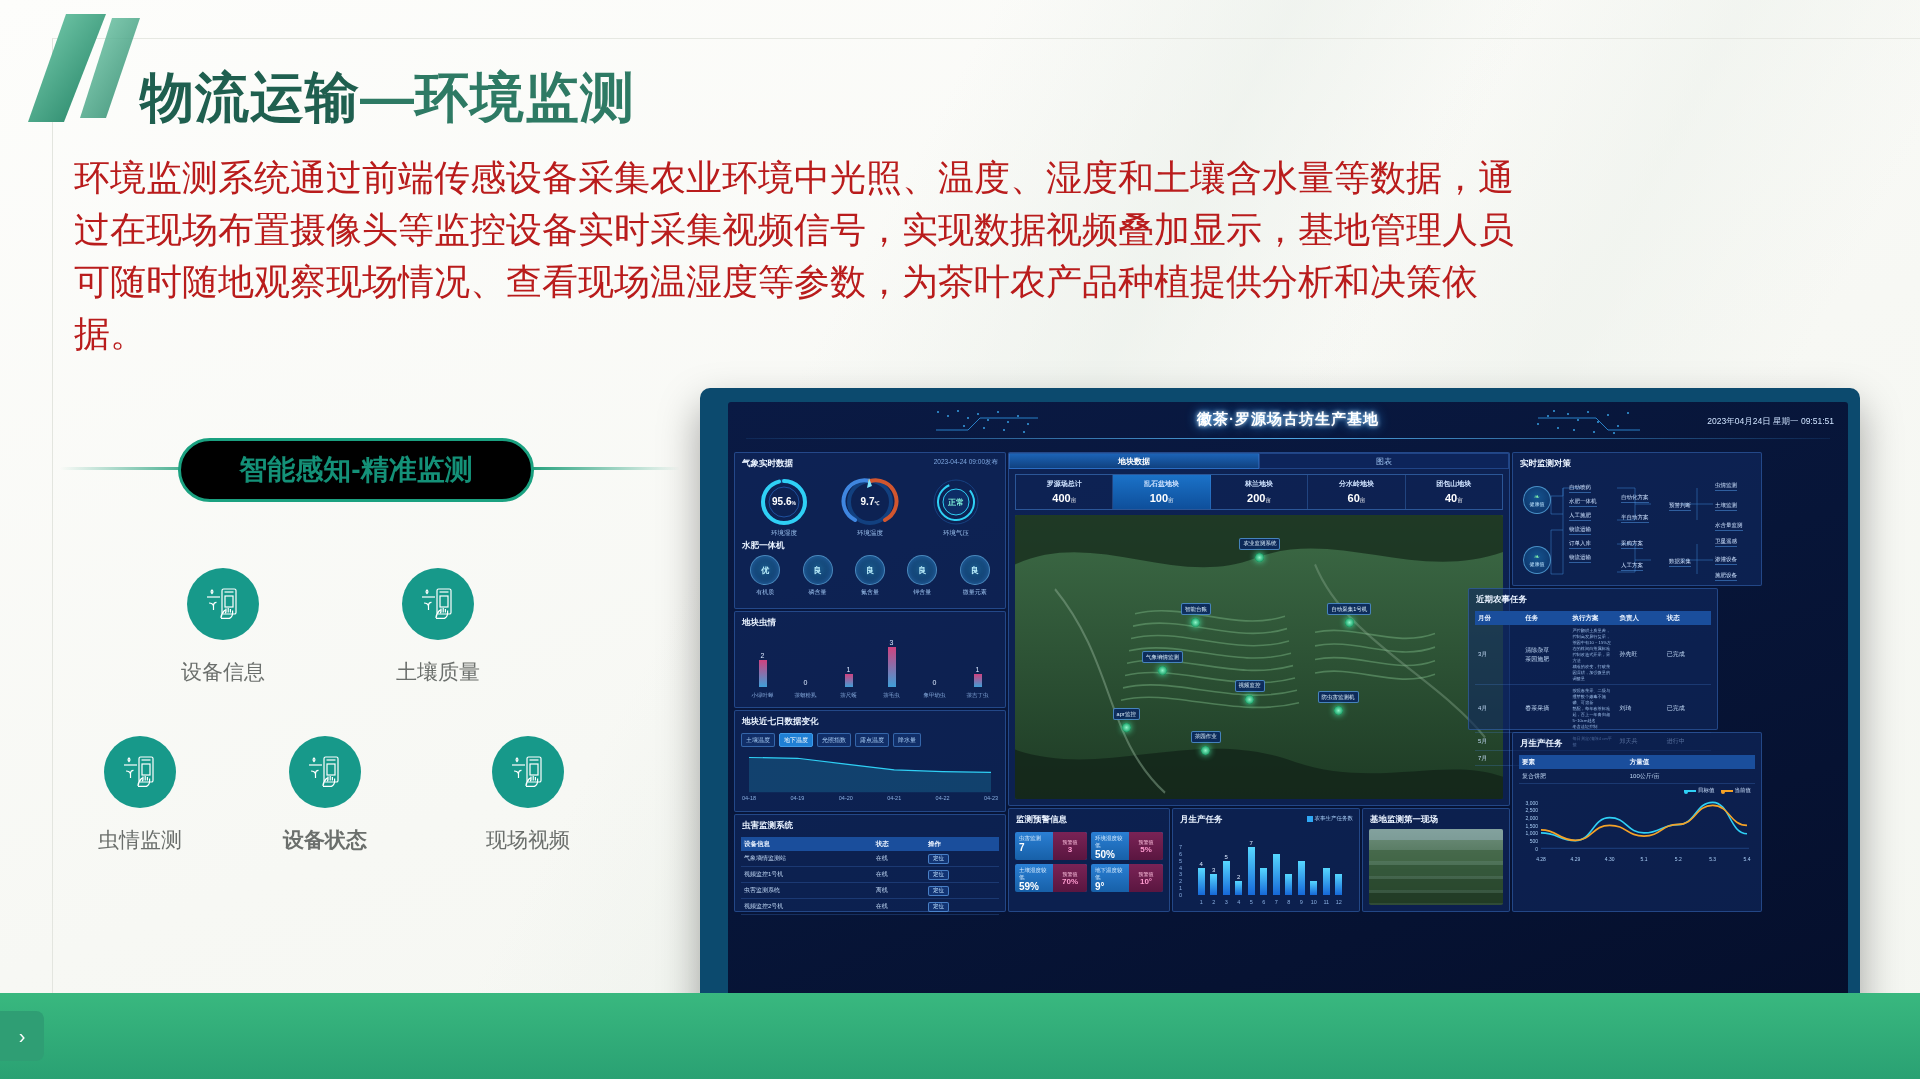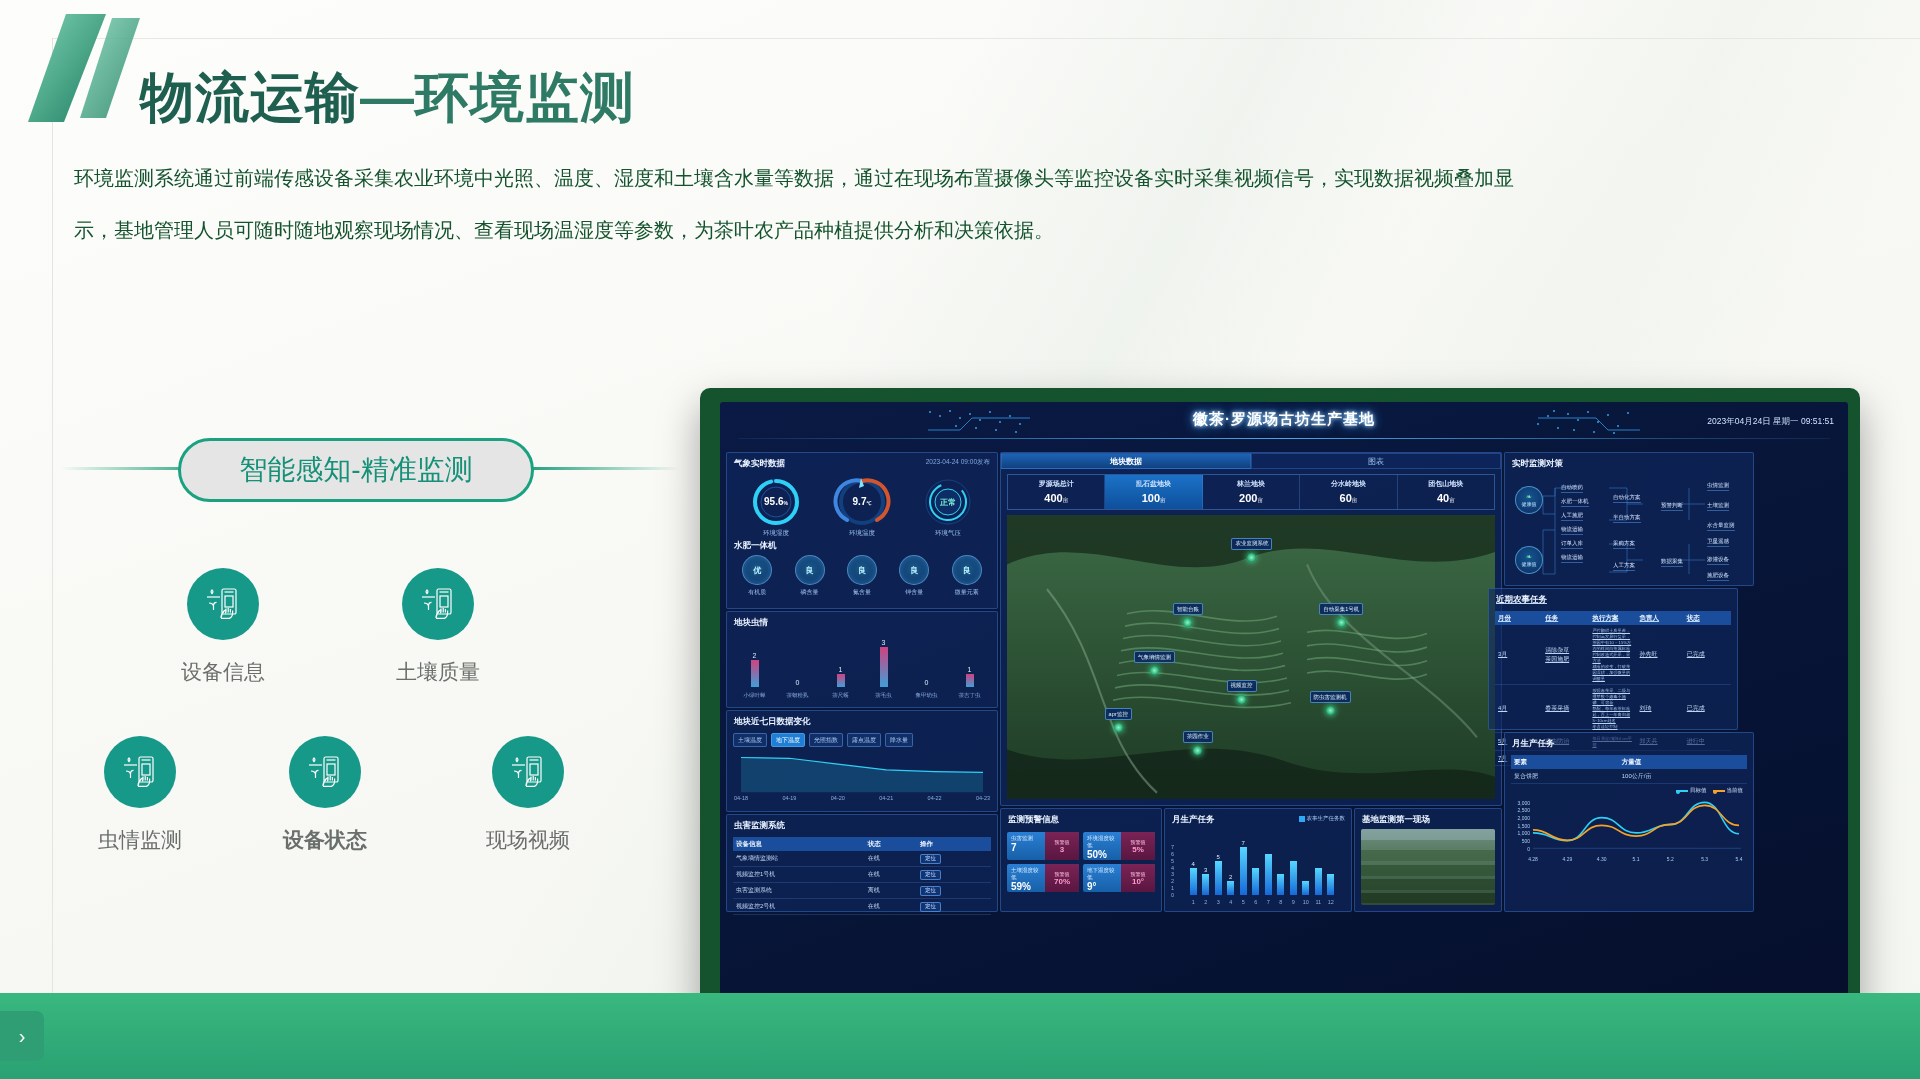--- a/index.html
+++ b/index.html
@@ -18,38 +18,38 @@
   
   .footer-band{position:absolute;left:0;right:0;bottom:0;height:86px;background:linear-gradient(180deg,#39b87f 0%,#2aa173 100%);}
   .footer-arrow{position:absolute;left:0;bottom:18px;width:44px;height:50px;background:#2f9e74;
      border-radius:0 8px 8px 0;display:flex;align-items:center;justify-content:center;color:#fff;font-size:20px;}
   
   .slash{position:absolute;left:28px;top:14px;width:120px;height:110px;}
   
   .title{position:absolute;left:140px;top:62px;font-size:54px;font-weight:700;letter-spacing:1px;
      color:#1f5f4f;white-space:nowrap;}
   .title .sub{color:#2e7a64;}
-  .para{position:absolute;left:74px;top:152px;width:1450px;font-size:20px;line-height:52px;color:#14532d;}
+  .para{position:absolute;left:74px;top:152px;width:1450px;font-size:36px;line-height:52px;color:#b91c1c;}
   
   .badge-wrap{position:absolute;left:60px;top:438px;width:620px;height:60px;}
   .badge-line{position:absolute;top:29px;height:3px;border-radius:2px;}
   .badge-line.l{left:0;width:150px;background:linear-gradient(90deg,rgba(35,160,124,0) 0%,#23a07c 100%);}
   .badge-line.r{left:470px;width:150px;background:linear-gradient(90deg,#23a07c 0%,rgba(35,160,124,0) 100%);}
   .badge{position:absolute;left:118px;top:0;width:350px;height:58px;border:3px solid #1aa180;border-radius:34px;
-     background:#e5e5e5;display:flex;align-items:center;justify-content:center;
-     color:#149178;font-size:28px;font-weight:400;}
+     background:#000000;display:flex;align-items:center;justify-content:center;
+     color:#149178;font-size:28px;font-weight:700;}
   
   .icons{position:absolute;left:110px;top:568px;width:580px;height:330px;}
   .icon-cell{position:absolute;width:170px;text-align:center;}
   .icon-circ{width:72px;height:72px;border-radius:50%;background:#17998a;margin:0 auto 18px;
      display:flex;align-items:center;justify-content:center;}
   .icon-lbl{font-size:21px;color:#6b6f6c;}
   
   .monitor{position:absolute;left:700px;top:388px;width:1160px;height:650px;
-     background:#14532d;border-radius:10px;box-shadow:0 18px 40px rgba(0,0,0,.35);padding:14px 12px 26px 20px;box-sizing:border-box;}
+     background:#0c4a6e;border-radius:10px;box-shadow:0 18px 40px rgba(0,0,0,.35);padding:14px 12px 26px 28px;box-sizing:border-box;}
   .monitor-stand{position:absolute;left:50%;bottom:-14px;transform:translateX(-50%);width:150px;height:14px;background:#2a2a2a;border-radius:0 0 6px 6px;}
   .screen{position:relative;width:100%;height:100%;background:linear-gradient(160deg,#0a1a44 0%,#071538 50%,#050f2c 100%);
      border-radius:3px;overflow:hidden;font-size:7px;color:#bcd6f5;}
   
   .dash-head{position:relative;height:46px;}
   .dash-title{position:absolute;left:0;right:0;top:8px;text-align:center;font-size:15px;font-weight:700;color:#fff;
      text-shadow:0 0 12px #2aa0ff,0 0 4px #fff;letter-spacing:1px;}
   .dash-date{position:absolute;right:14px;top:14px;font-size:8.5px;color:#cfe3ff;}
   .hdr-line{position:absolute;left:18px;right:18px;top:36px;height:1px;background:linear-gradient(90deg,rgba(60,160,255,.1),rgba(90,190,255,.85),rgba(60,160,255,.1));}
   .dot-mesh{position:absolute;top:4px;width:120px;height:30px;opacity:.85;}
@@ -668,21 +668,21 @@
             <span style="font-size:7px;color:#7ff0a8">❧</span>
             <span>健康值</span>
           </div>
           <div class="hnode" style="left: 6px; top: 72px;">
             <span style="font-size:7px;color:#7ff0a8">❧</span>
             <span>健康值</span>
           </div>
         </div>
     </div>
 
-    <div class="panel" style="left:768px;top:186px;width:248px;height:140px;text-decoration:underline;">
+    <div class="panel" style="left:740px;top:186px;width:248px;height:140px;">
       <div class="p-title">近期农事任务</div>
       <table style="table-layout:fixed;">
         <thead>
             <tr id="task-head">
               <th>月份</th>
               <th>任务</th>
               <th>执行方案</th>
               <th>负责人</th>
               <th>状态</th>
             </tr>

